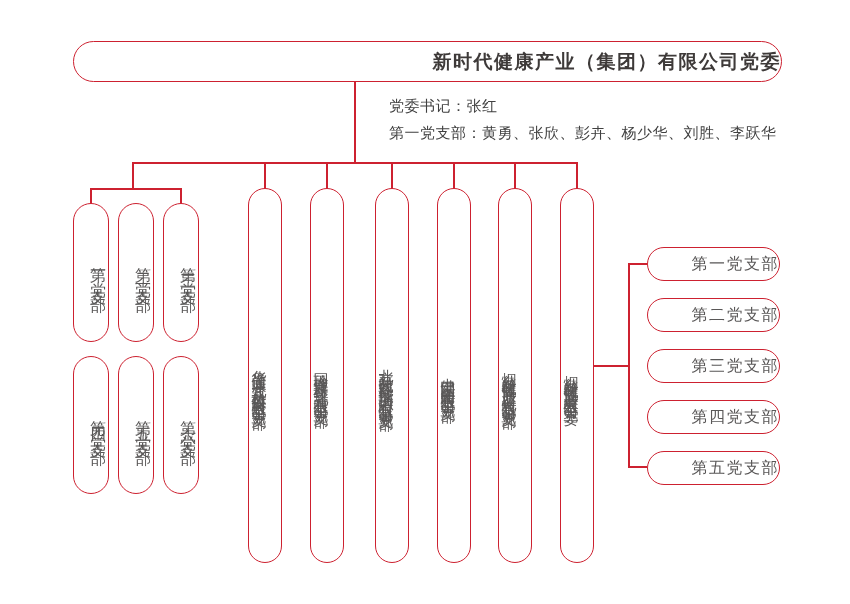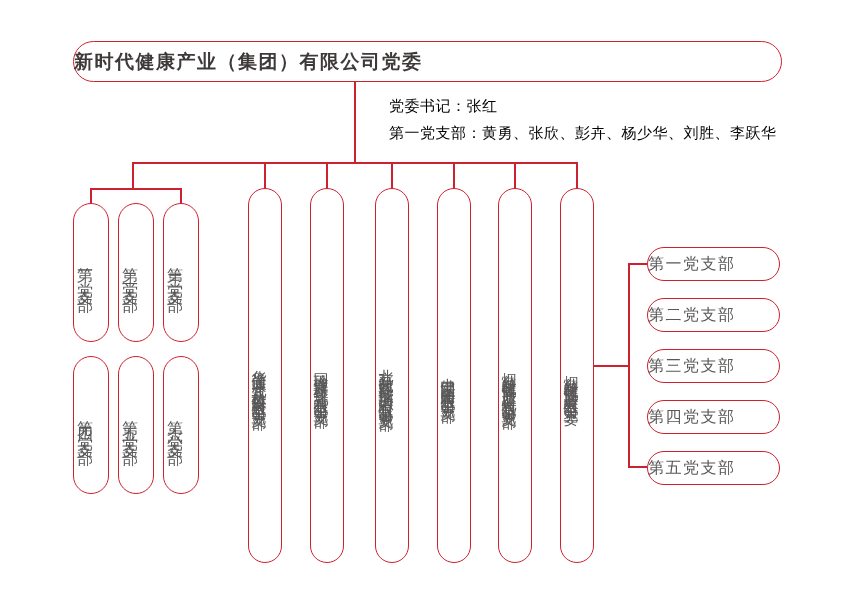--- a/index.html
+++ b/index.html
@@ -5,31 +5,31 @@
   html,body{margin:0;padding:0;background:#ffffff;}
   .stage{
     position:relative;width:850px;height:604px;background:#ffffff;overflow:hidden;
     font-family:"Liberation Sans","DejaVu Sans",sans-serif;
   }
   .line{position:absolute;background:#cd2130;}
   .line.h{height:1.5px;}
   .line.v{width:1.5px;}
   .node{
     position:absolute;box-sizing:border-box;background:#ffffff;
-    border:1.5px solid #cd2130;display:flex;align-items:center;justify-content:flex-start;
+    border:1.5px solid #cd2130;display:flex;align-items:center;justify-content:flex-end;
     color:#595757;
   }
   .top-node{
     left:73px;top:41px;width:709px;height:41px;border-radius:21px;
   }
   .top-node .title{
     font-size:19px;font-weight:bold;letter-spacing:1.5px;color:#3e3a39;white-space:nowrap;
   }
   .info{
-    position:absolute;left:389px;top:92px;color:#000000;font-size:15px;line-height:27px;
+    position:absolute;left:389px;top:92px;color:#404040;font-size:15px;line-height:27px;
     letter-spacing:0.5px;white-space:nowrap;
   }
   .vpill{width:36px;border-radius:18px;}
   .vpill .vtext{
     writing-mode:vertical-rl;text-orientation:mixed;
     font-size:16px;letter-spacing:7px;color:#595757;white-space:nowrap;
   }
   .tallpill{width:34px;top:188px;height:375px;border-radius:17px;
     justify-content:flex-start;padding-top:13px;}
   .tallpill .vtext{

